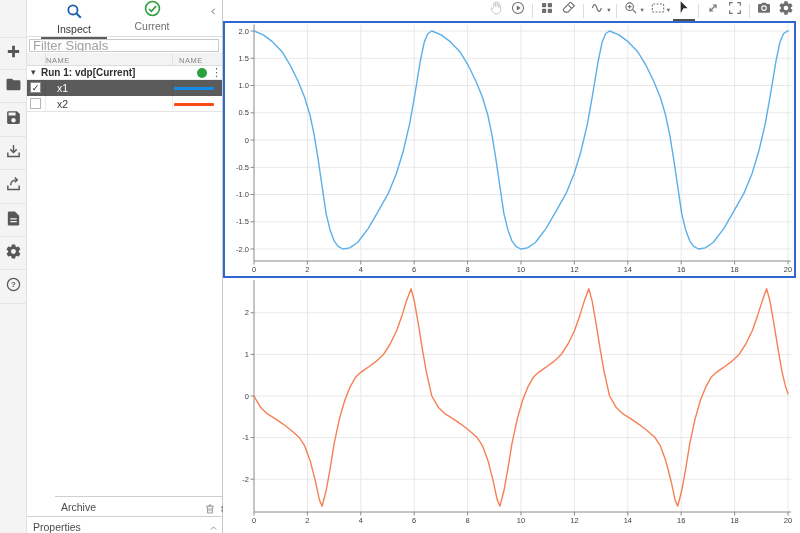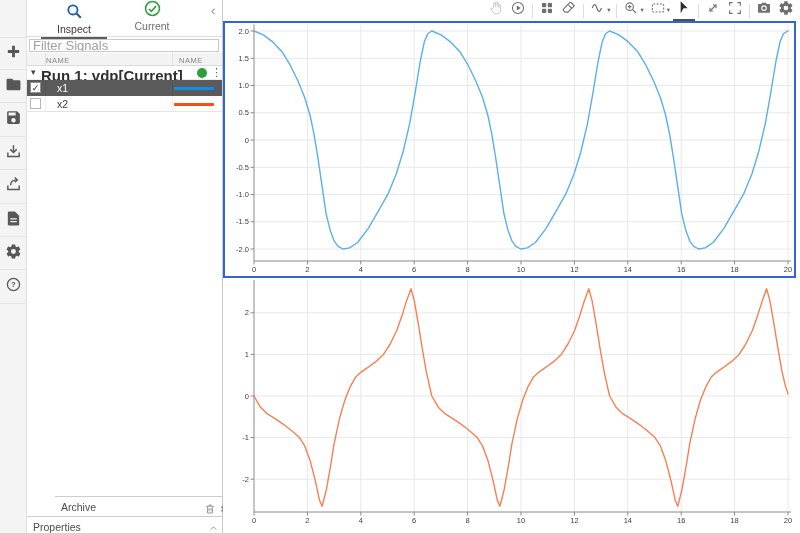--- a/index.html
+++ b/index.html
@@ -19,21 +19,21 @@
   .tab.active{border-bottom-color:#5c5c5c;color:#383838;margin-top:35px;}
   .collapse{position:absolute;right:3px;top:3px;color:#8a8a8a;cursor:pointer;}
   .filter{position:absolute;left:2px;top:39px;width:190px;height:13px;border:1px solid #c9c9c9;font-size:13px;color:#444;padding:0 3px;outline:none;}
   .filter::placeholder{color:#a0a0a0;}
   .thead{position:absolute;left:0;top:53px;right:0;height:13px;background:#f3f3f3;border-bottom:1px solid #dcdcdc;font-size:7.5px;color:#868686;letter-spacing:.5px;}
   .thead span{position:absolute;top:3px;}
   .vline{position:absolute;top:0;bottom:0;width:1px;background:rgba(0,0,0,0.07);}
   .row{position:absolute;left:0;right:0;}
   .run-row{top:66px;height:14px;border-bottom:1px solid #ececec;}
   .run-caret{position:absolute;left:4px;top:1px;font-size:9px;color:#444;}
-  .run-label{position:absolute;left:14px;top:1px;font-size:15px;font-weight:bold;color:#2f2f2f;}
+  .run-label{position:absolute;left:14px;top:1px;font-size:10px;font-weight:bold;color:#2f2f2f;}
   .run-dot{position:absolute;left:170px;top:2px;width:10px;height:10px;border-radius:50%;}
   .kebab{position:absolute;left:184px;top:0px;font-size:11px;color:#5f5f5f;cursor:pointer;}
   .sig1{top:80px;height:16px;background:#5b5b5b;}
   .sig2{top:96px;height:16px;background:#fff;border-bottom:1px solid #e4e4e4;text-align:right;}
   .cb{position:absolute;left:3px;top:2px;width:11px;height:11px;background:#fff;border:1px solid #8f8f8f;font-size:9px;line-height:10px;text-align:center;color:#1d1d1d;cursor:pointer;}
   .cb.empty{border-color:#b5b5b5;color:transparent;}
   .sig-label{position:absolute;left:30px;top:2px;font-size:10.5px;}
   .sig1 .sig-label{color:#fff;}
   .sig2 .sig-label{color:#3c3c3c;}
   .swatch{position:absolute;left:147px;top:6.5px;width:40px;height:3px;border-radius:1px;cursor:pointer;}

